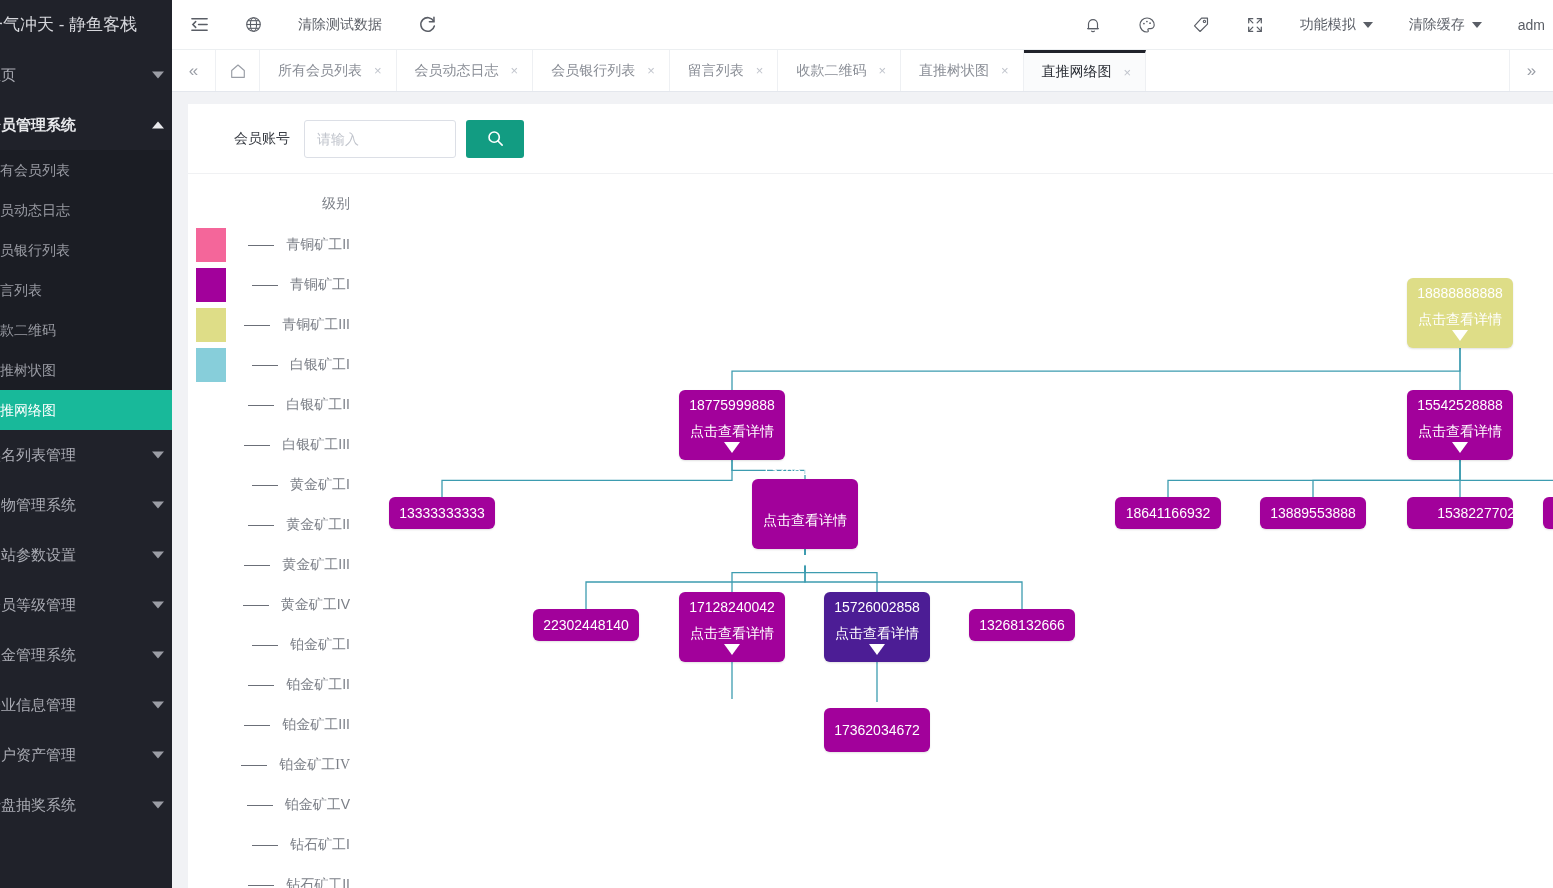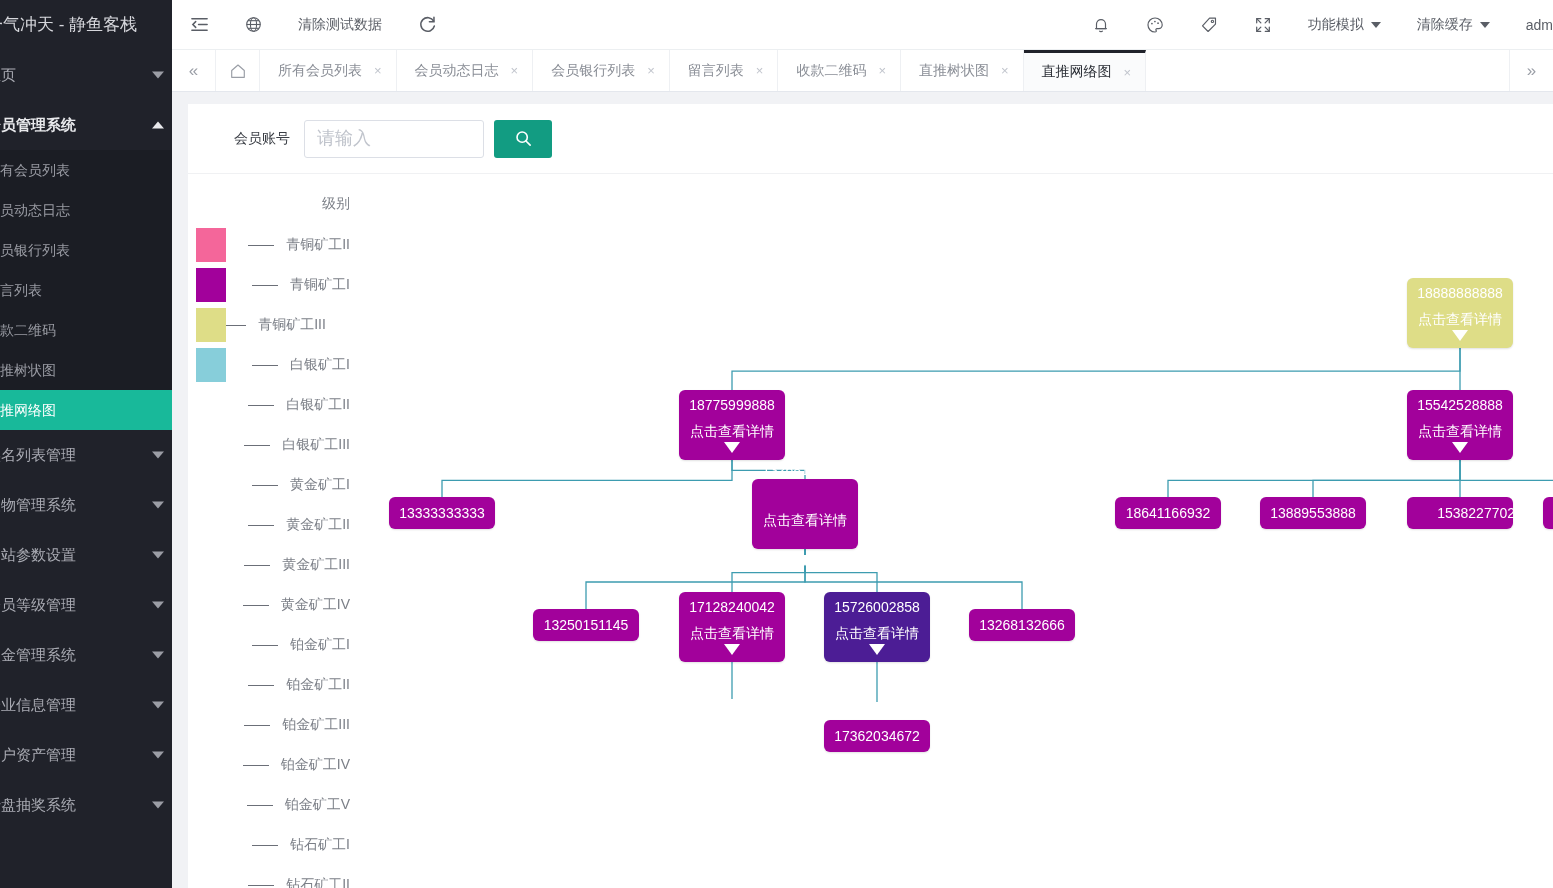--- a/index.html
+++ b/index.html
@@ -137,23 +137,23 @@
   }
   #searchbar {
     height: 70px; display: flex; align-items: center;
     padding-left: 46px;
     border-bottom: 1px solid #f0f1f3;
   }
   #search-label {
     font-size: 14px; color: #3a3e45; margin-right: 14px;
   }
   #search-input {
-    width: 180px; height: 38px;
+    width: 152px; height: 38px;
     border: 1px solid #dcdfe6; border-radius: 3px;
-    padding: 0 12px; font-size: 18px; color: #3a3e45;
+    padding: 0 12px; font-size: 14px; color: #3a3e45;
     outline: none; font-family: inherit;
   }
   #search-input::placeholder { color: #c0c4cc; }
   #search-btn {
     width: 58px; height: 38px; margin-left: 10px;
     background: #129c82; border: none; border-radius: 3px;
     color: #ffffff; display: flex; align-items: center;
     justify-content: center; cursor: pointer;
   }
 
@@ -302,21 +302,21 @@
     </svg>
   </div>
   <div class="hdr-btn">
     <span>功能模拟</span>
     <span class="hdr-caret"></span>
   </div>
   <div class="hdr-btn">
     <span>清除缓存</span>
     <span class="hdr-caret"></span>
   </div>
-  <div class="hdr-btn" style="padding-right:0;">adm</div>
+  <div class="hdr-btn" style="padding-right:8px;">adm</div>
 </div>
 
 <div id="tabbar">
   <div class="tab-ctl">«</div>
   <div class="tab-ctl">
     <svg width="18" height="18" viewBox="0 0 20 20" fill="none" stroke="#9a9ea6" stroke-width="1.3" stroke-linejoin="round">
       <path d="M3 9.4 L10 3.4 L17 9.4 V17 H3 z"></path>
     </svg>
   </div>
   <div id="tab-scroll">
@@ -389,21 +389,21 @@
             <div class="lg-row" style="position: relative;">
               <span class="lg-swatch" style="background: rgb(244, 102, 154); top: 3px;"></span>
               <span class="lg-dash"></span>
               <span class="lg-label">青铜矿工II</span>
             </div>
             <div class="lg-row" style="position: relative;">
               <span class="lg-swatch" style="background: rgb(162, 1, 155); top: 3px;"></span>
               <span class="lg-dash"></span>
               <span class="lg-label">青铜矿工I</span>
             </div>
-            <div class="lg-row" style="position: relative; justify-content: center;">
+            <div class="lg-row" style="position: relative;">
               <span class="lg-swatch" style="background: rgb(222, 221, 135); top: 3px;"></span>
               <span class="lg-dash"></span>
               <span class="lg-label">青铜矿工III</span>
             </div>
             <div class="lg-row" style="position: relative;">
               <span class="lg-swatch" style="background: rgb(135, 206, 218); top: 3px;"></span>
               <span class="lg-dash"></span>
               <span class="lg-label">白银矿工I</span>
             </div>
             <div class="lg-row" style="position: relative;">
@@ -435,21 +435,21 @@
               <span class="lg-label">铂金矿工I</span>
             </div>
             <div class="lg-row" style="position: relative;">
               <span class="lg-dash"></span>
               <span class="lg-label">铂金矿工II</span>
             </div>
             <div class="lg-row" style="position: relative;">
               <span class="lg-dash"></span>
               <span class="lg-label">铂金矿工III</span>
             </div>
-            <div class="lg-row" style="position: relative;">
+            <div class="lg-row" style="position: relative; font-family: Liberation Serif, serif;">
               <span class="lg-dash"></span>
               <span class="lg-label">铂金矿工IV</span>
             </div>
             <div class="lg-row" style="position: relative;">
               <span class="lg-dash"></span>
               <span class="lg-label">铂金矿工V</span>
             </div>
             <div class="lg-row" style="position: relative;">
               <span class="lg-dash"></span>
               <span class="lg-label">钻石矿工I</span>
@@ -487,36 +487,36 @@
           <div class="node" style="left: 927px; top: 322px; width: 106px; height: 32px; background: rgb(162, 1, 155);">
             <div class="n-id">18641166932</div>
           </div>
           <div class="node" style="left: 1072px; top: 322px; width: 106px; height: 32px; background: rgb(162, 1, 155);">
             <div class="n-id">13889553888</div>
           </div>
           <div class="node" style="left: 1219px; top: 322px; width: 106px; height: 32px; background: rgb(162, 1, 155); padding-left: 40px;">
             <div class="n-id">15382277025</div>
           </div>
           <div class="node" style="left: 345px; top: 434px; width: 106px; height: 32px; background: rgb(162, 1, 155);">
-            <div class="n-id">13250151145</div>
+            <div class="n-id">22302448140</div>
           </div>
           <div class="node" style="left: 491px; top: 417px; width: 106px; height: 70px; background: rgb(162, 1, 155);">
             <div class="n-id">17128240042</div>
             <div class="n-sub">点击查看详情</div>
             <div class="n-tri"></div>
           </div>
           <div class="node" style="left: 636px; top: 417px; width: 106px; height: 70px; background: #4c1d95;">
             <div class="n-id">15726002858</div>
             <div class="n-sub">点击查看详情</div>
             <div class="n-tri"></div>
           </div>
           <div class="node" style="left: 781px; top: 434px; width: 106px; height: 32px; background: rgb(162, 1, 155);">
             <div class="n-id">13268132666</div>
           </div>
-          <div class="node" style="left: 636px; top: 545px; width: 106px; height: 32px; background: rgb(162, 1, 155); justify-content: center;">
+          <div class="node" style="left: 636px; top: 533px; width: 106px; height: 44px; background: rgb(162, 1, 155); justify-content: center;">
             <div class="n-id">17362034672</div>
           </div>
           <div class="node" style="left: 1355px; top: 322px; width: 106px; height: 32px; background: rgb(162, 1, 155);"></div>
         </div>
     </div>
 
   </div>
 </div>
 
 </body></html>

